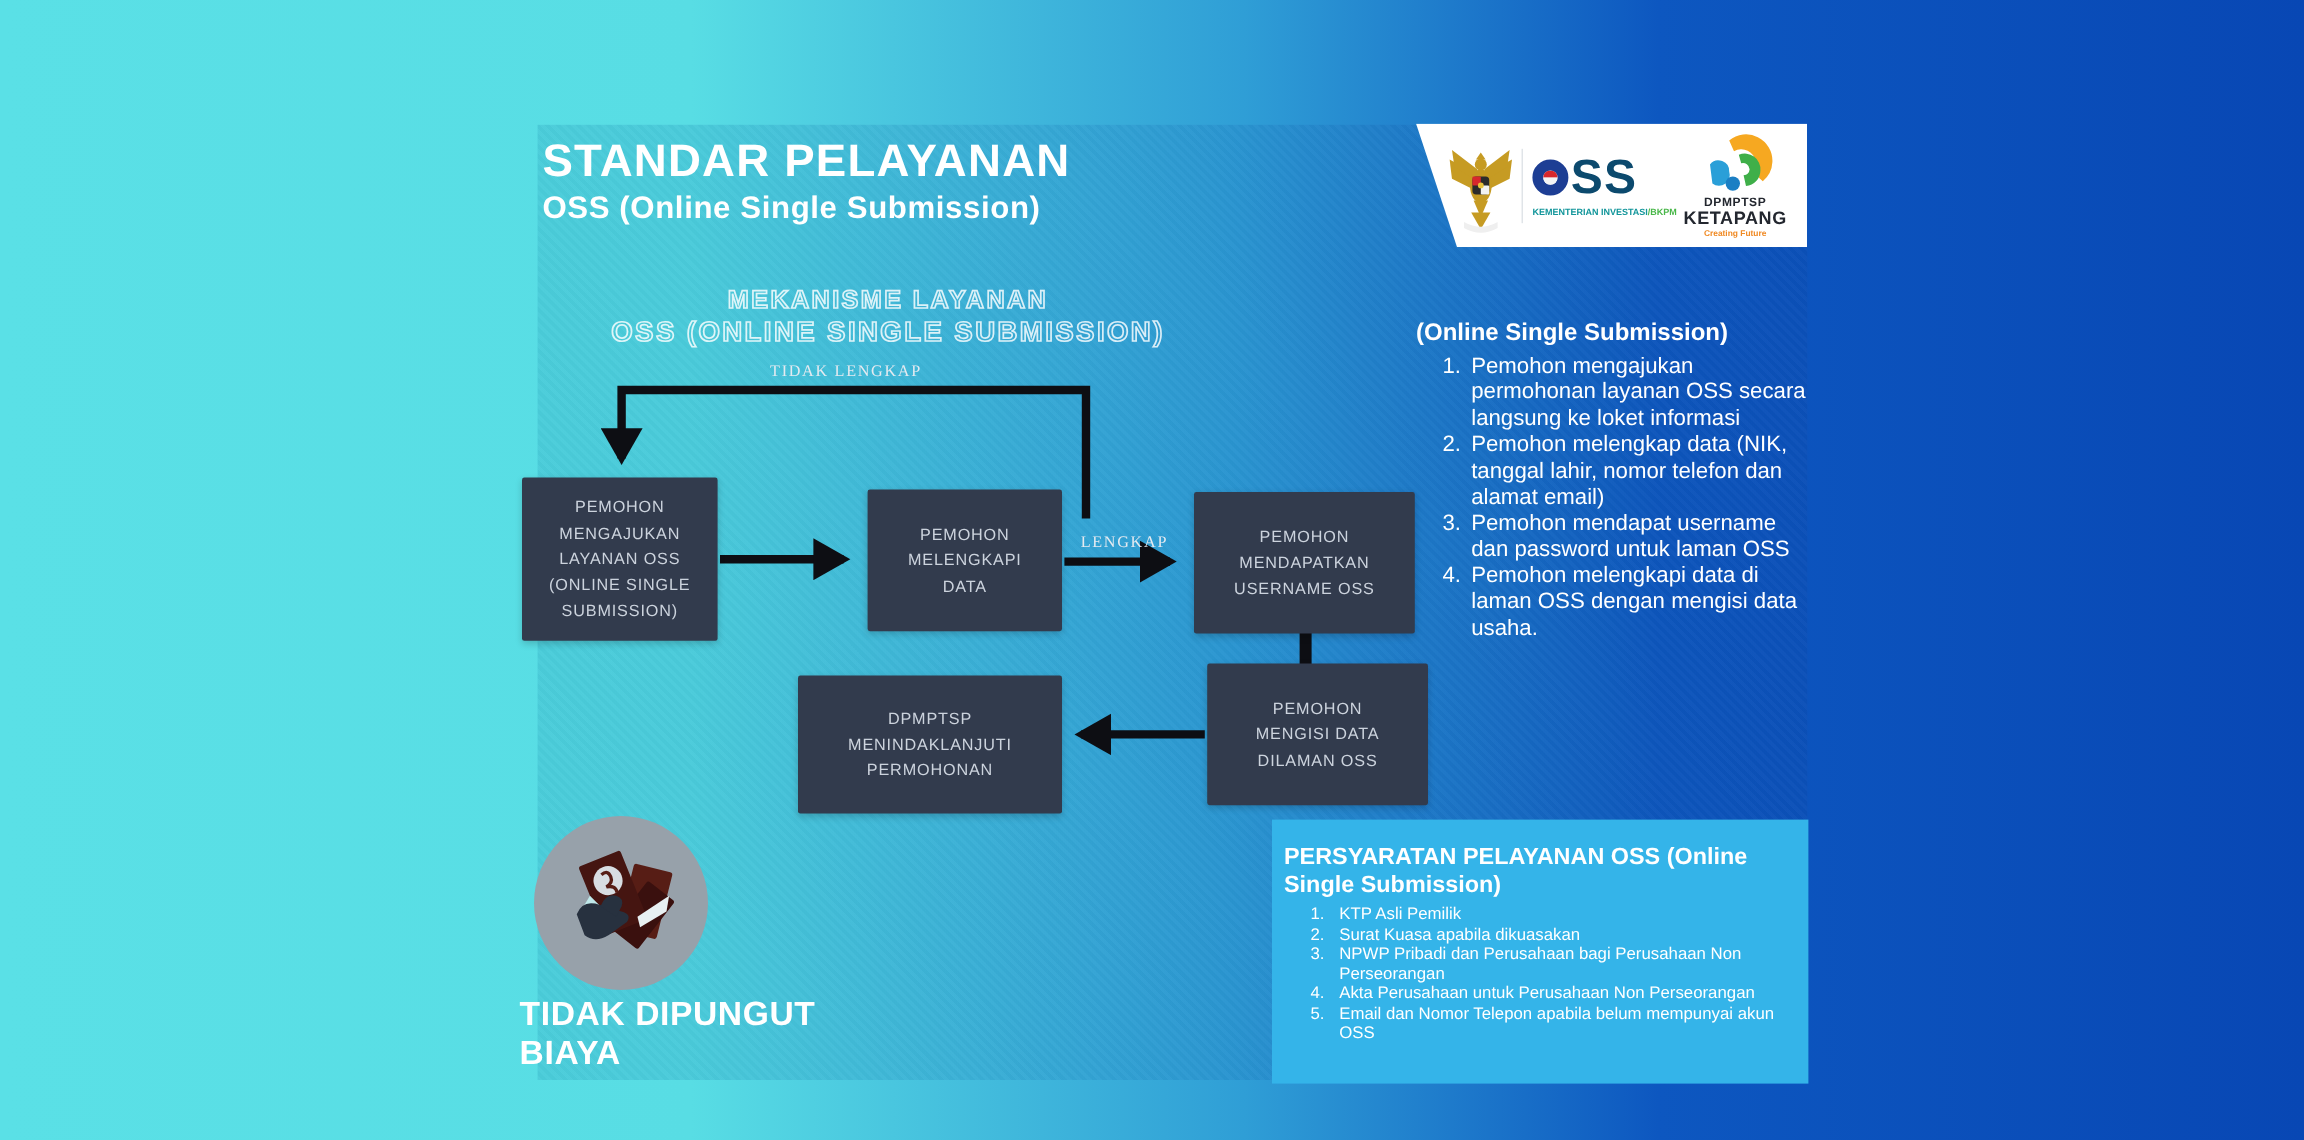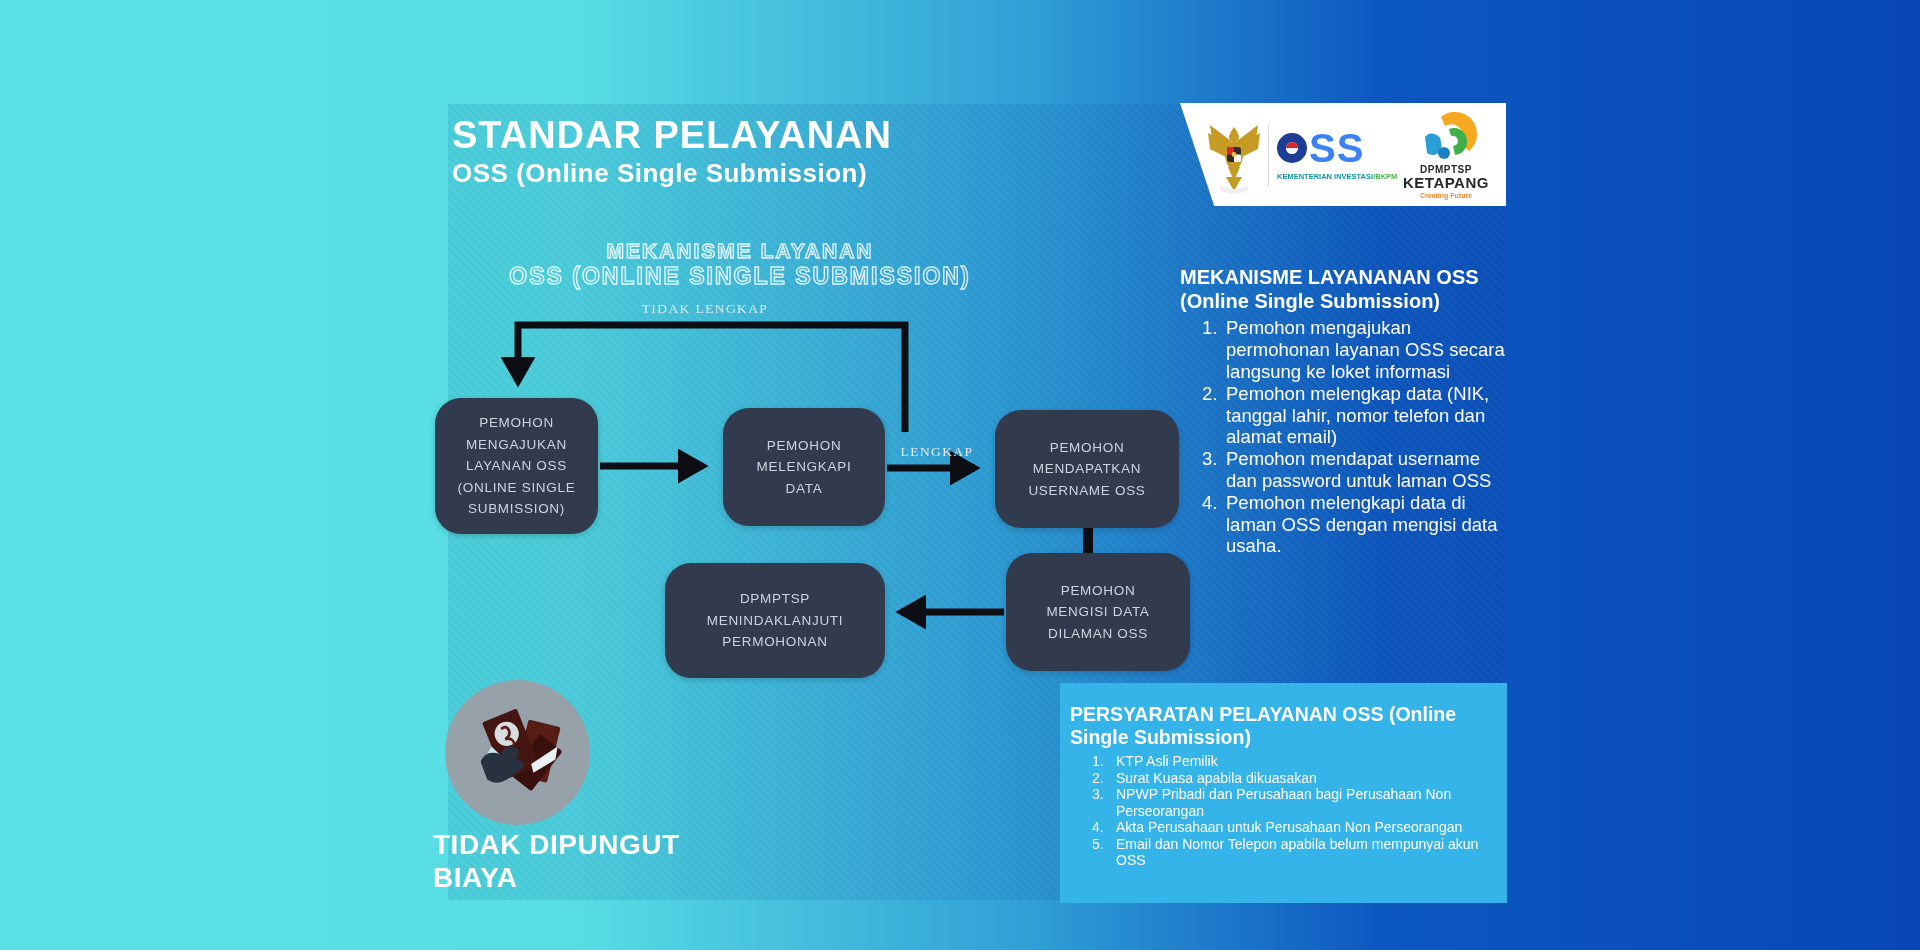--- a/index.html
+++ b/index.html
@@ -22,37 +22,37 @@
   .logo-panel{position:absolute;left:1180px;top:103px;width:326px;height:103px;background:#ffffff;
         clip-path:polygon(0 0,100% 0,100% 100%,10.5% 100%);
         display:flex;align-items:center;}
   .garuda-wrap{margin-left:26px;width:56px;height:80px;flex:0 0 auto;}
   .logo-divider{width:1px;height:62px;background:#d9dee3;margin:0 8px 0 6px;}
   .oss-logo{display:flex;flex-direction:column;align-items:flex-start;flex:0 0 auto;width:112px;}
   .oss-word{display:flex;align-items:center;}
   .oss-ring{width:30px;height:30px;border:9px solid #1d3e94;border-radius:50%;position:relative;overflow:hidden;flex:0 0 auto;}
   .oss-ring::before{content:"";position:absolute;left:0;top:0;width:100%;height:50%;background:#d8272c;}
   .oss-ring::after{content:"";position:absolute;left:0;bottom:0;width:100%;height:50%;background:#f4f4f4;}
-  .oss-tail{font-size:40px;font-weight:800;color:#3b82f6;letter-spacing:1px;line-height:1;margin-left:2px;}
+  .oss-tail{font-size:40px;font-weight:800;color:#0c4a6e;letter-spacing:1px;line-height:1;margin-left:2px;}
   .oss-tagline{font-size:7.5px;font-weight:700;margin-top:4px;white-space:nowrap;}
   .oss-tagline .t1{color:#13969b;}
   .oss-tagline .t2{color:#49b749;}
   .dpmptsp-logo{display:flex;flex-direction:column;align-items:center;margin-left:14px;flex:0 0 auto;}
   .dpm-text1{font-size:10px;font-weight:700;color:#23272f;letter-spacing:.5px;line-height:1;}
   .dpm-text2{font-size:15px;font-weight:800;color:#23272f;letter-spacing:.5px;line-height:1.1;}
   .dpm-text3{font-size:7px;font-weight:700;color:#f08a24;line-height:1.2;}
 
   
   .outline-heading{position:absolute;left:480px;top:238px;width:520px;text-align:center;
         color:transparent;-webkit-text-stroke:1.4px rgba(255,255,255,.82);font-weight:800;letter-spacing:2px;}
   .outline-heading .l1{font-size:21px;line-height:1.2;}
   .outline-heading .l2{font-size:23px;line-height:1.2;}
 
   
-  .flow-box{position:absolute;background:#323b4d;border-radius:26px;color:#ccd3dd;
+  .flow-box{position:absolute;background:#323b4d;border-radius:2px;color:#ccd3dd;
         display:flex;flex-direction:column;align-items:center;justify-content:center;
         font-size:13.5px;font-weight:500;letter-spacing:.7px;line-height:1.6;text-align:center;
         box-shadow:0 2px 6px rgba(0,0,0,.18);}
   .box-apply{left:435px;top:398px;width:163px;height:136px;}
   .box-complete-data{left:723px;top:408px;width:162px;height:118px;}
   .box-username{left:995px;top:410px;width:184px;height:118px;}
   .box-fill-data{left:1006px;top:553px;width:184px;height:118px;}
   .box-followup{left:665px;top:563px;width:220px;height:115px;}
 
   .arrow-label{position:absolute;color:#e5eaf0;font-size:13.5px;font-weight:500;letter-spacing:1.4px;font-family:Liberation Serif, serif;}
@@ -179,21 +179,20 @@
     <span>DPMPTSP</span>
     <span>MENINDAKLANJUTI</span>
     <span>PERMOHONAN</span>
   </div>
 
   <div class="arrow-label label-tidak">TIDAK LENGKAP</div>
   <div class="arrow-label label-lengkap">LENGKAP</div>
 
   <div class="mechanism-panel">
     <div class="panel-heading">
-      <div>MEKANISME LAYANANAN  OSS</div>
       <div>(Online Single Submission)</div>
     </div>
     <ol class="num-list">
       <li>Pemohon mengajukan permohonan layanan OSS secara langsung ke loket informasi</li>
       <li>Pemohon melengkap data (NIK, tanggal lahir, nomor telefon dan alamat email)</li>
       <li>Pemohon mendapat username dan password untuk laman OSS</li>
       <li>Pemohon melengkapi data di laman OSS dengan mengisi data usaha.</li>
     </ol>
   </div>
 

